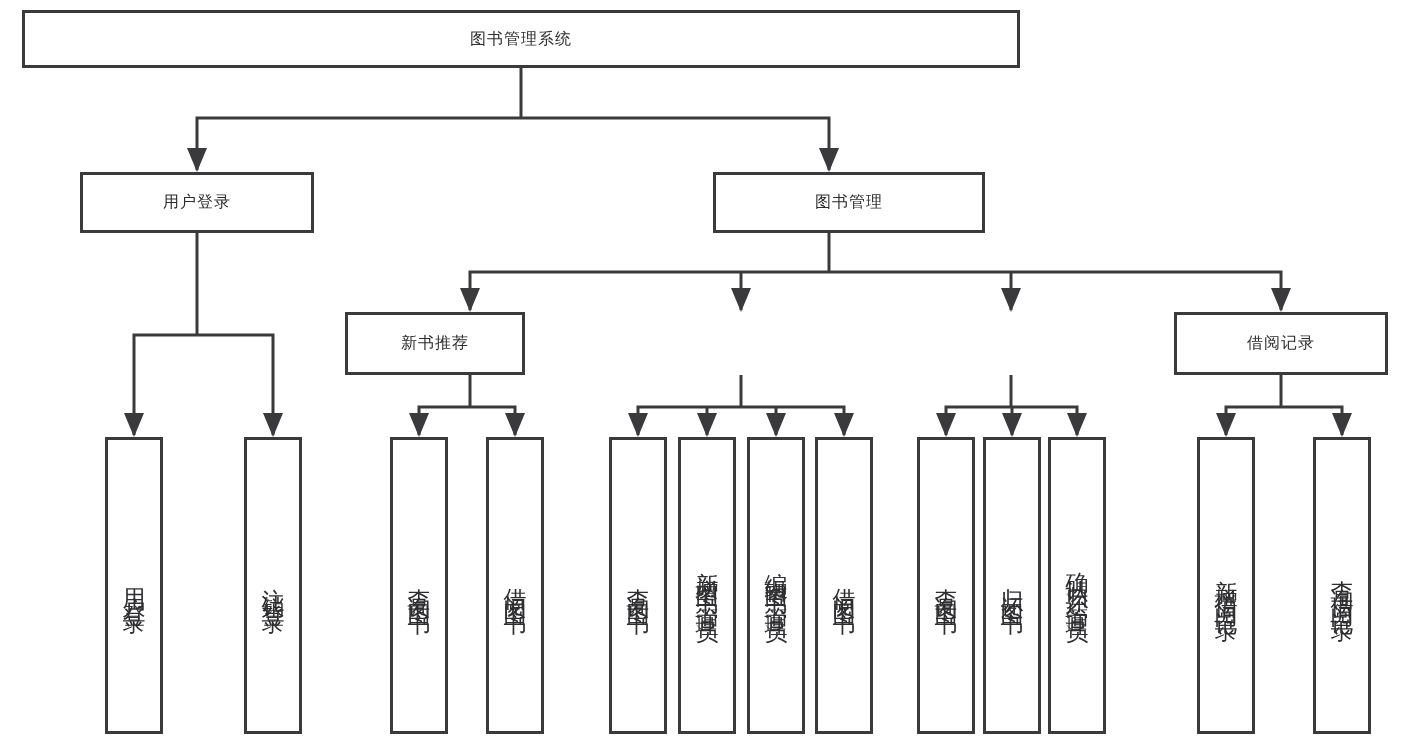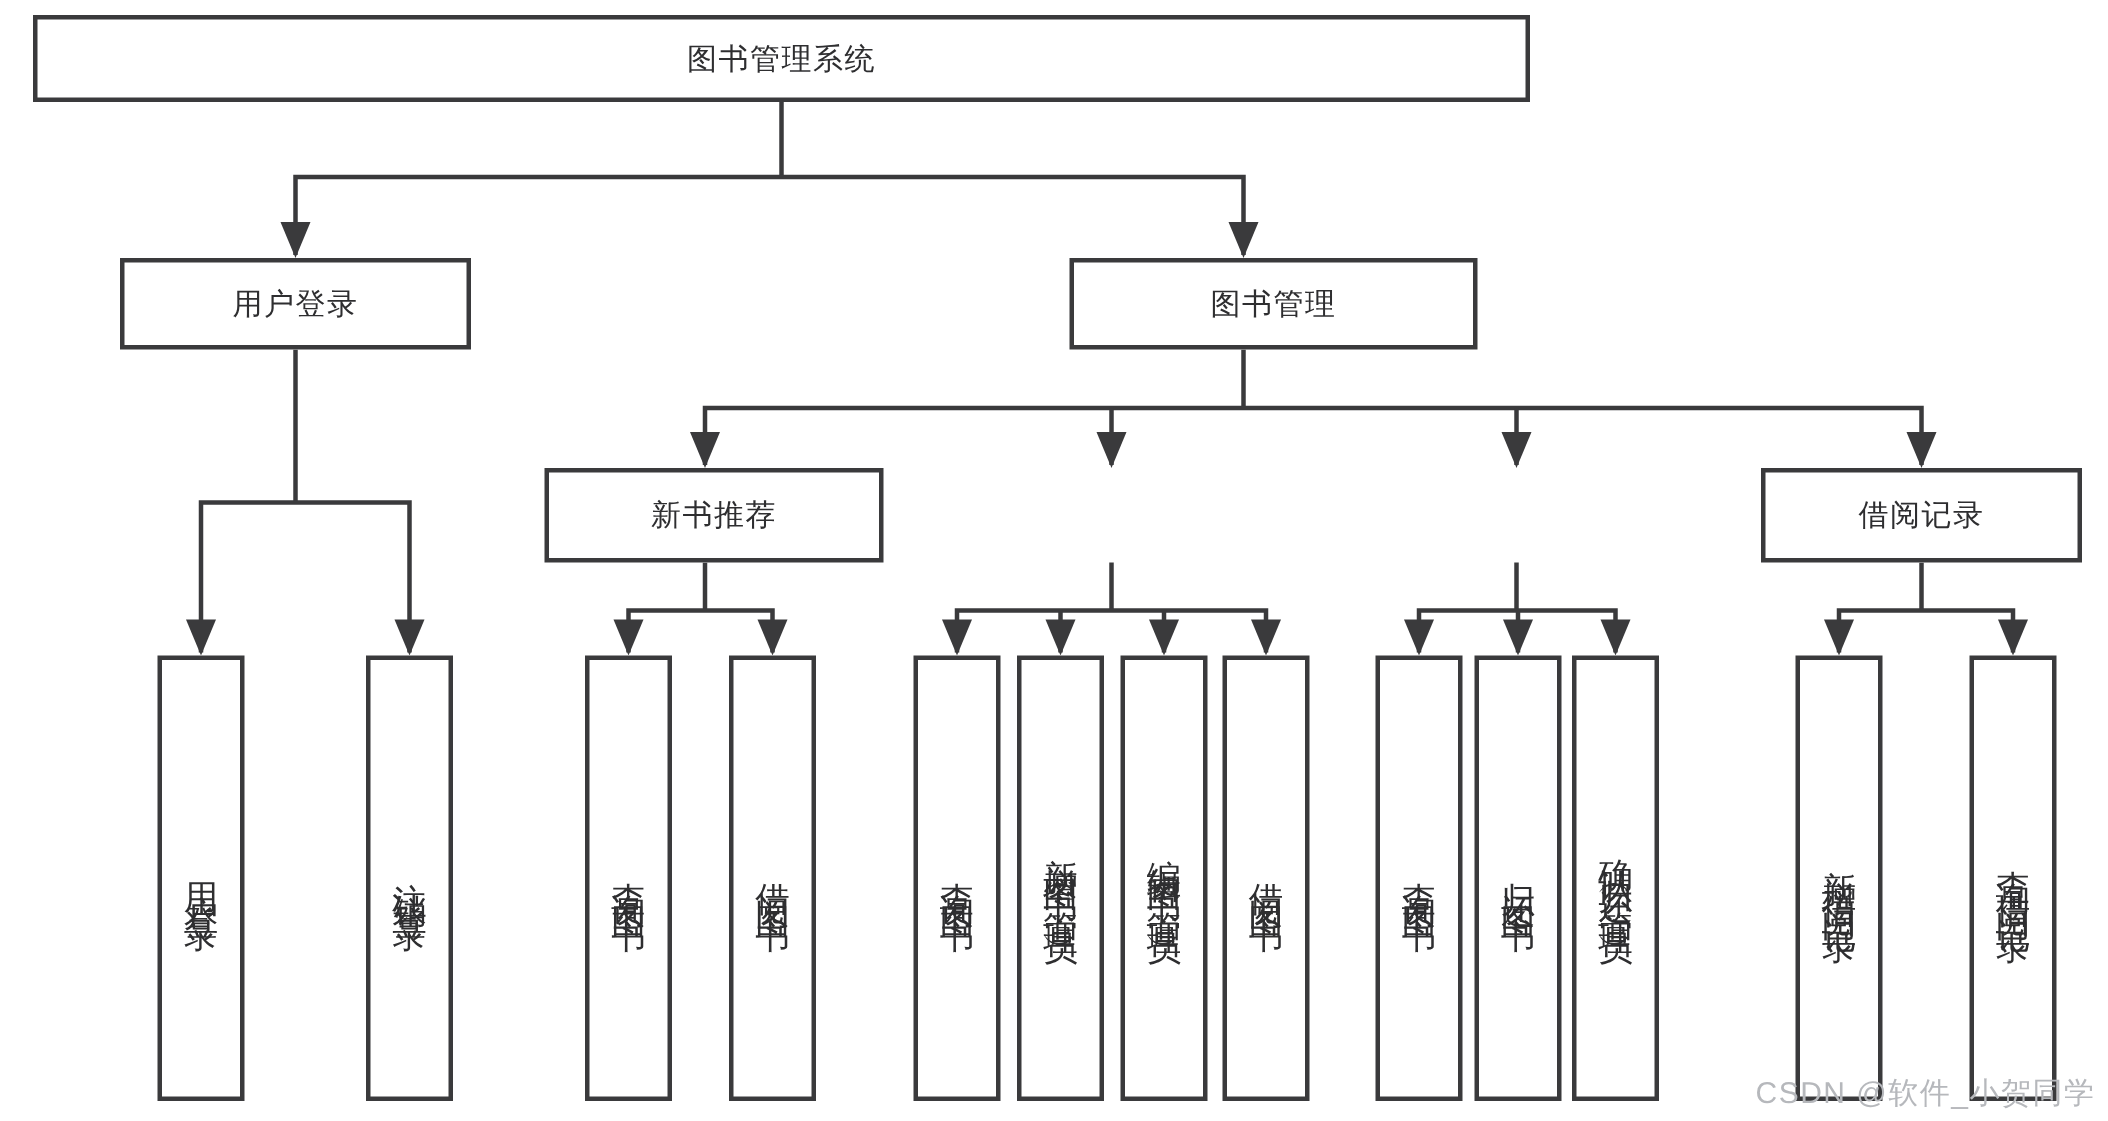--- a/index.html
+++ b/index.html
@@ -38,21 +38,21 @@
     position:absolute;
     background:var(--background);
     border:3px solid var(--border);
     display:flex;
     align-items:center;
     justify-content:center;
     color:var(--text);
     text-align:center;
   }
   .node-h{
-    font-size:20px;
+    font-size:16px;
     letter-spacing:1px;
     white-space:nowrap;
   }
   .node-v{
     font-size:23px;
     writing-mode:vertical-rl;
     text-orientation:mixed;
     letter-spacing:8px;
     line-height:1;
   }
@@ -124,21 +124,21 @@
     <span>图书管理系统</span>
   </div>
 
   <div class="node node-h" style="left:80px;top:172px;width:234px;height:61px">
     <span>用户登录</span>
   </div>
   <div class="node node-h" style="left:713px;top:172px;width:272px;height:61px">
     <span>图书管理</span>
   </div>
 
-  <div class="node node-h" style="left:363px;top:312px;width:226px;height:63px">
+  <div class="node node-h" style="left:345px;top:312px;width:180px;height:63px">
     <span>新书推荐</span>
   </div>
   <div class="node node-h" style="left:1174px;top:312px;width:214px;height:63px">
     <span>借阅记录</span>
   </div>
 
   <div class="node node-v" style="left:105px;top:437px;width:58px;height:297px">
     <span>用户登录</span>
   </div>
   <div class="node node-v" style="left:244px;top:437px;width:58px;height:297px">
@@ -171,15 +171,14 @@
   <div class="node node-v" style="left:1048px;top:437px;width:58px;height:297px;letter-spacing:7px">
     <span>确认归还（管理员）</span>
   </div>
   <div class="node node-v" style="left:1197px;top:437px;width:58px;height:297px">
     <span>新增借阅记录</span>
   </div>
   <div class="node node-v" style="left:1313px;top:437px;width:58px;height:297px">
     <span>查询借阅记录</span>
   </div>
 
-  <div class="watermark">CSDN @软件_小贺同学</div>
 
 </div>
 
 </body></html>

